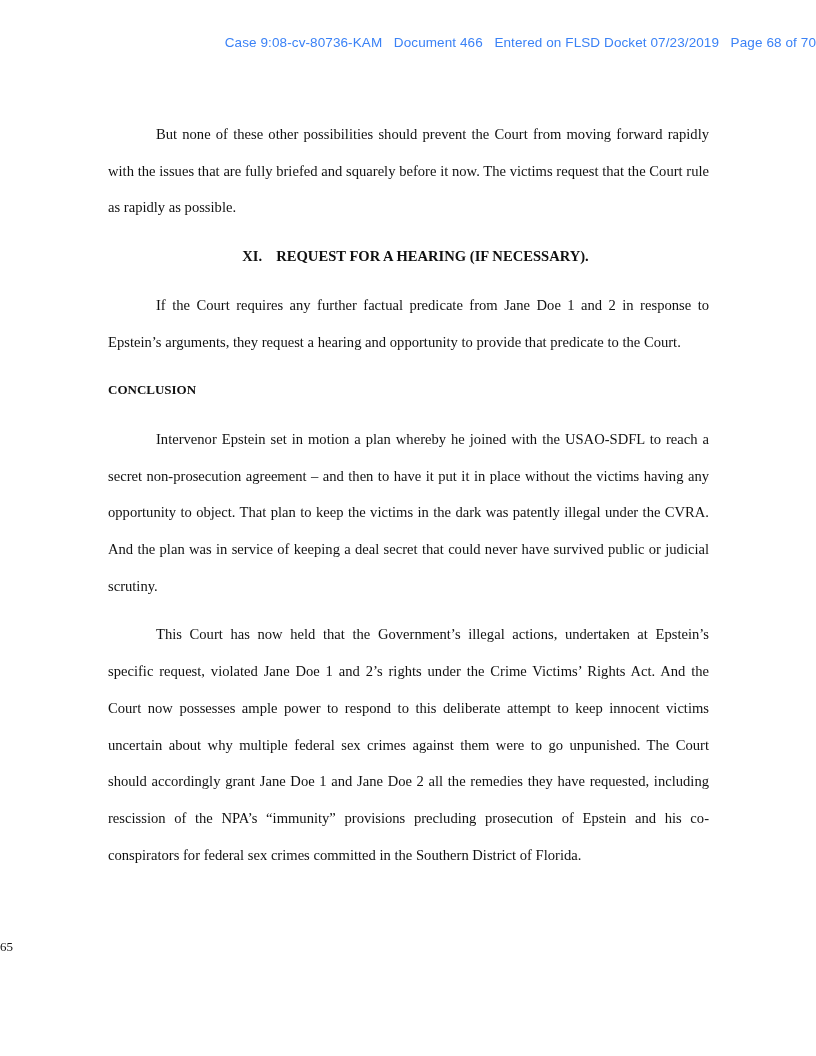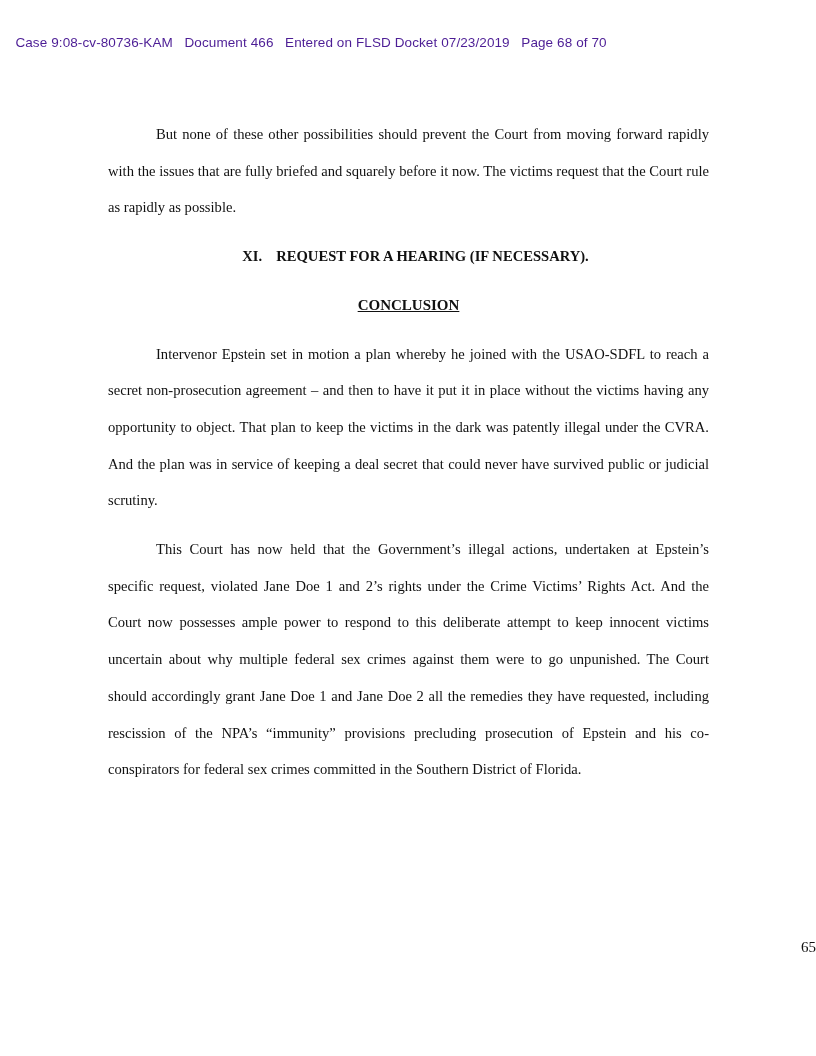--- a/index.html
+++ b/index.html
@@ -14,25 +14,25 @@
     background: #ffffff;
     overflow: hidden;
     font-family: "Liberation Serif", serif;
     color: #111111;
   }
   .case-header {
     position: absolute;
     top: 20px;
     left: 0;
     width: 816px;
-    text-align: left;
+    text-align: right;
     font-family: "Liberation Sans", sans-serif;
     font-size: 13.5px;
     letter-spacing: 0.1px;
-    color: #4c1d95;
+    color: #3b82f6;
     white-space: pre;
   }
   .body-text {
     position: absolute;
     left: 96px;
     top: 104px;
     width: 625px;
     font-size: 14.6px;
   }
   .body-text p, .body-text h2 {
@@ -46,52 +46,51 @@
   }
   .heading-xi {
     font-weight: bold;
     text-align: center;
   }
   .heading-xi .num {
     display: inline-block;
     width: 48px;
   }
   .conclusion {
-    font-size: 15px;
+    font-size: 13px;
     font-weight: bold;
-    text-align: center;
-    text-decoration: underline;
   }
   .page-footer {
     position: absolute;
     top: 937px;
     left: 0;
     width: 816px;
-    text-align: right;
-    font-size: 15px;
+    text-align: left;
+    font-size: 13px;
     line-height: 20px;
   }
 </style>
 </head>
 <body>
 
 <div class="page">
 
   <div class="case-header">
     <span>Case 9:08-cv-80736-KAM   Document 466   Entered on FLSD Docket 07/23/2019   Page 68 of 70</span>
   </div>
 
   <div class="body-text">
 
     <p class="para">But none of these other possibilities should prevent the Court from moving forward rapidly with the issues that are fully briefed and squarely before it now.   The victims request that the Court rule as rapidly as possible.</p>
 
     <p class="heading-xi">
       <span class="num">XI.</span><span class="ttl">REQUEST FOR A HEARING (IF NECESSARY).</span>
     </p>
 
+    <p class="para">If the Court requires any further factual predicate from Jane Doe 1 and 2 in response to Epstein’s arguments, they request a hearing and opportunity to provide that predicate to the Court.</p>
 
     <h2 class="conclusion">CONCLUSION</h2>
 
     <p class="para">Intervenor Epstein set in motion a plan whereby he joined with the USAO-SDFL to reach a secret non-prosecution agreement – and then to have it put it in place without the victims having any opportunity to object.  That plan to keep the victims in the dark was patently illegal under the CVRA.  And the plan was in service of keeping a deal secret that could never have survived public or judicial scrutiny.</p>
 
     <p class="para">This Court has now held that the Government’s illegal actions, undertaken at Epstein’s specific request, violated Jane Doe 1 and 2’s rights under the Crime Victims’ Rights Act.  And the Court now possesses ample power to respond to this deliberate attempt to keep innocent victims uncertain about why multiple federal sex crimes against them were to go unpunished.  The Court should accordingly grant Jane Doe 1 and Jane Doe 2 all the remedies they have requested, including rescission of the NPA’s “immunity” provisions precluding prosecution of Epstein and his co-conspirators for federal sex crimes committed in the Southern District of Florida.</p>
 
   </div>
 
   <div class="page-footer">

